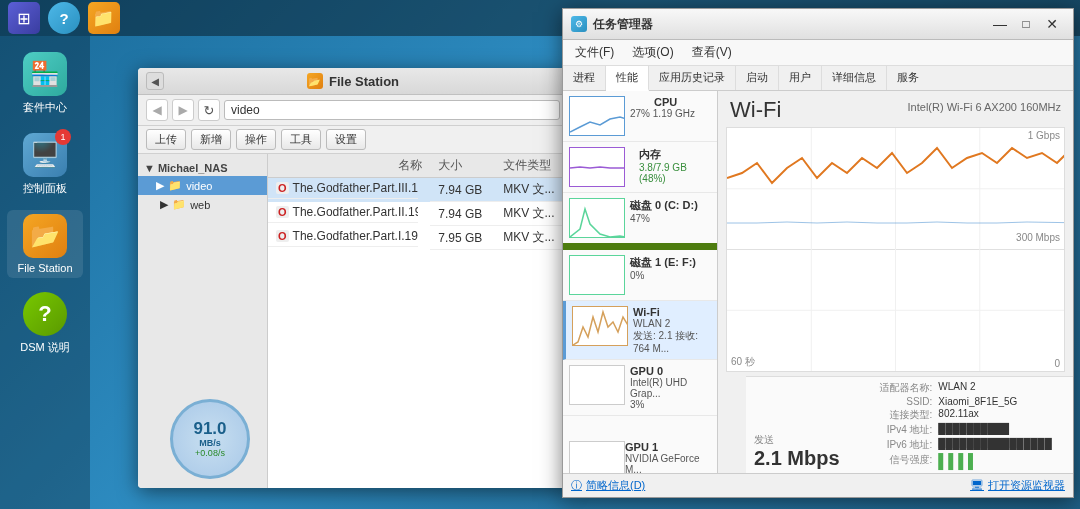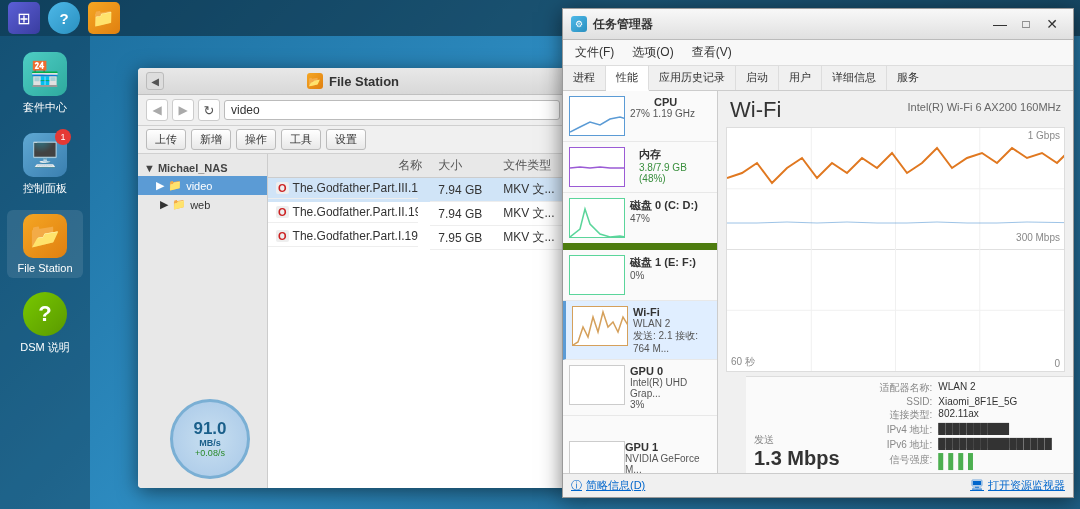--- a/index.html
+++ b/index.html
@@ -286,21 +286,21 @@
 
           <polyline points="0,50 15,45 30,35 45,55 60,40 75,30 90,50 105,35 120,45 135,30 150,40 165,25 180,45 195,35 210,20 225,40 240,30 255,25 270,35 285,20 300,30 315,25 330,35 345,20 360,28" fill="none" stroke="#e07820" stroke-width="2" vector-effect="non-scaling-stroke" style="transform:scaleX(1.0);"></polyline>
 
           <polyline points="0,95 30,95 60,94 90,95 120,94 150,95 180,95 210,94 240,95 270,95 300,94 360,95" fill="none" stroke="#5b9bd5" stroke-width="1" opacity="0.6" style="transform:scaleX(1.0);"></polyline>
         </svg>
       </div>
 
       <div style="display:flex;padding:4px 8px 4px;gap:32px;border-top:1px solid #ddd;background:#fafafa;align-items:flex-end;margin-left:28px;">
         <div>
           <div style="font-size:10px;color:#888;">发送</div>
-          <div style="font-size:20px;font-weight:bold;color:#333;line-height:1.1;">1.3 Mbps</div>
+          <div style="font-size:20px;font-weight:bold;color:#333;line-height:1.1;">2.1 Mbps</div>
         </div>
         <div style="display:grid;grid-template-columns:auto auto;gap:1px 6px;font-size:10px;align-content:start;margin-left:8px;">
           <span style="color:#888;text-align:right;">适配器名称:</span>
           <span style="color:#333;font-weight:500;">WLAN 2</span>
           <span style="color:#888;text-align:right;">SSID:</span>
           <span style="color:#333;font-weight:500;">Xiaomi_8F1E_5G</span>
           <span style="color:#888;text-align:right;">连接类型:</span>
           <span style="color:#333;font-weight:500;">802.11ax</span>
           <span style="color:#888;text-align:right;">IPv4 地址:</span>
           <span style="color:#333;font-weight:500;background:#ccc;height:10px;display:inline-block;width:60px;">██████████</span>

